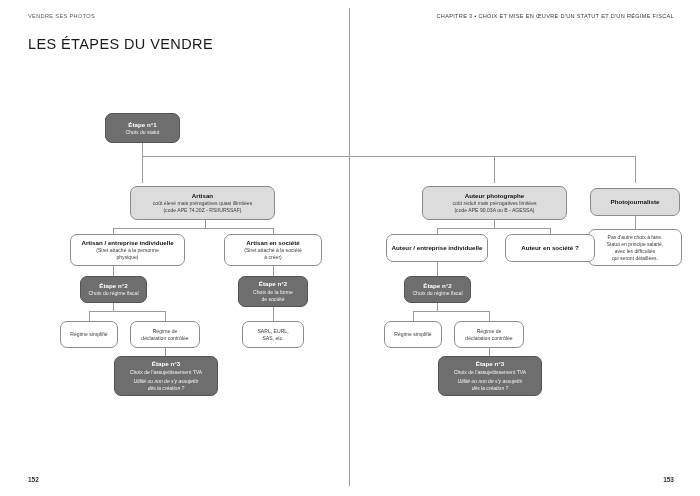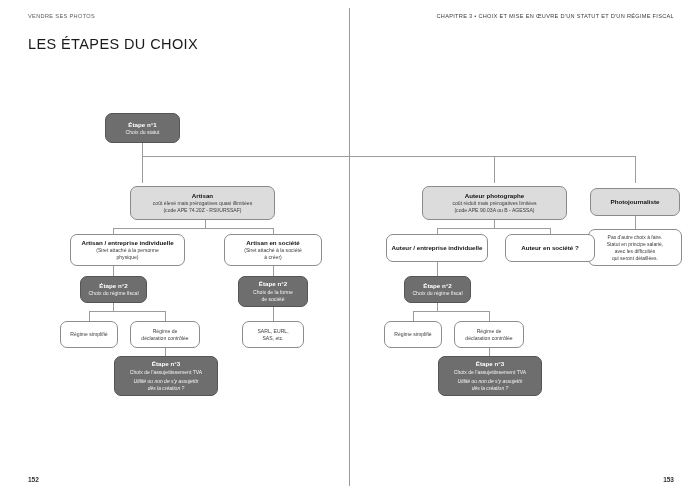--- a/index.html
+++ b/index.html
@@ -120,21 +120,21 @@
 </head>
 <body>
 
 <div id="page">
 
   <div class="gutter"></div>
 
   <div class="runhead-left">VENDRE SES PHOTOS</div>
   <div class="runhead-right">CHAPITRE 3 • CHOIX ET MISE EN ŒUVRE D'UN  STATUT ET D'UN RÉGIME FISCAL</div>
 
-  <div class="page-title">LES ÉTAPES DU CHOIX</div>
+  <div class="page-title">LES ÉTAPES DU VENDRE</div>
 
   <div class="ln v" style="left:142px; top:143px; height:13px;"></div>
 
   <div class="ln h" style="left:142px; top:156px; width:493px;"></div>
 
   <div class="ln v" style="left:142px; top:156px; height:27px;"></div>
   <div class="ln v" style="left:494px; top:156px; height:27px;"></div>
   <div class="ln v" style="left:635px; top:156px; height:27px;"></div>
 
   <div class="ln v" style="left:205px; top:220px; height:8px;"></div>

